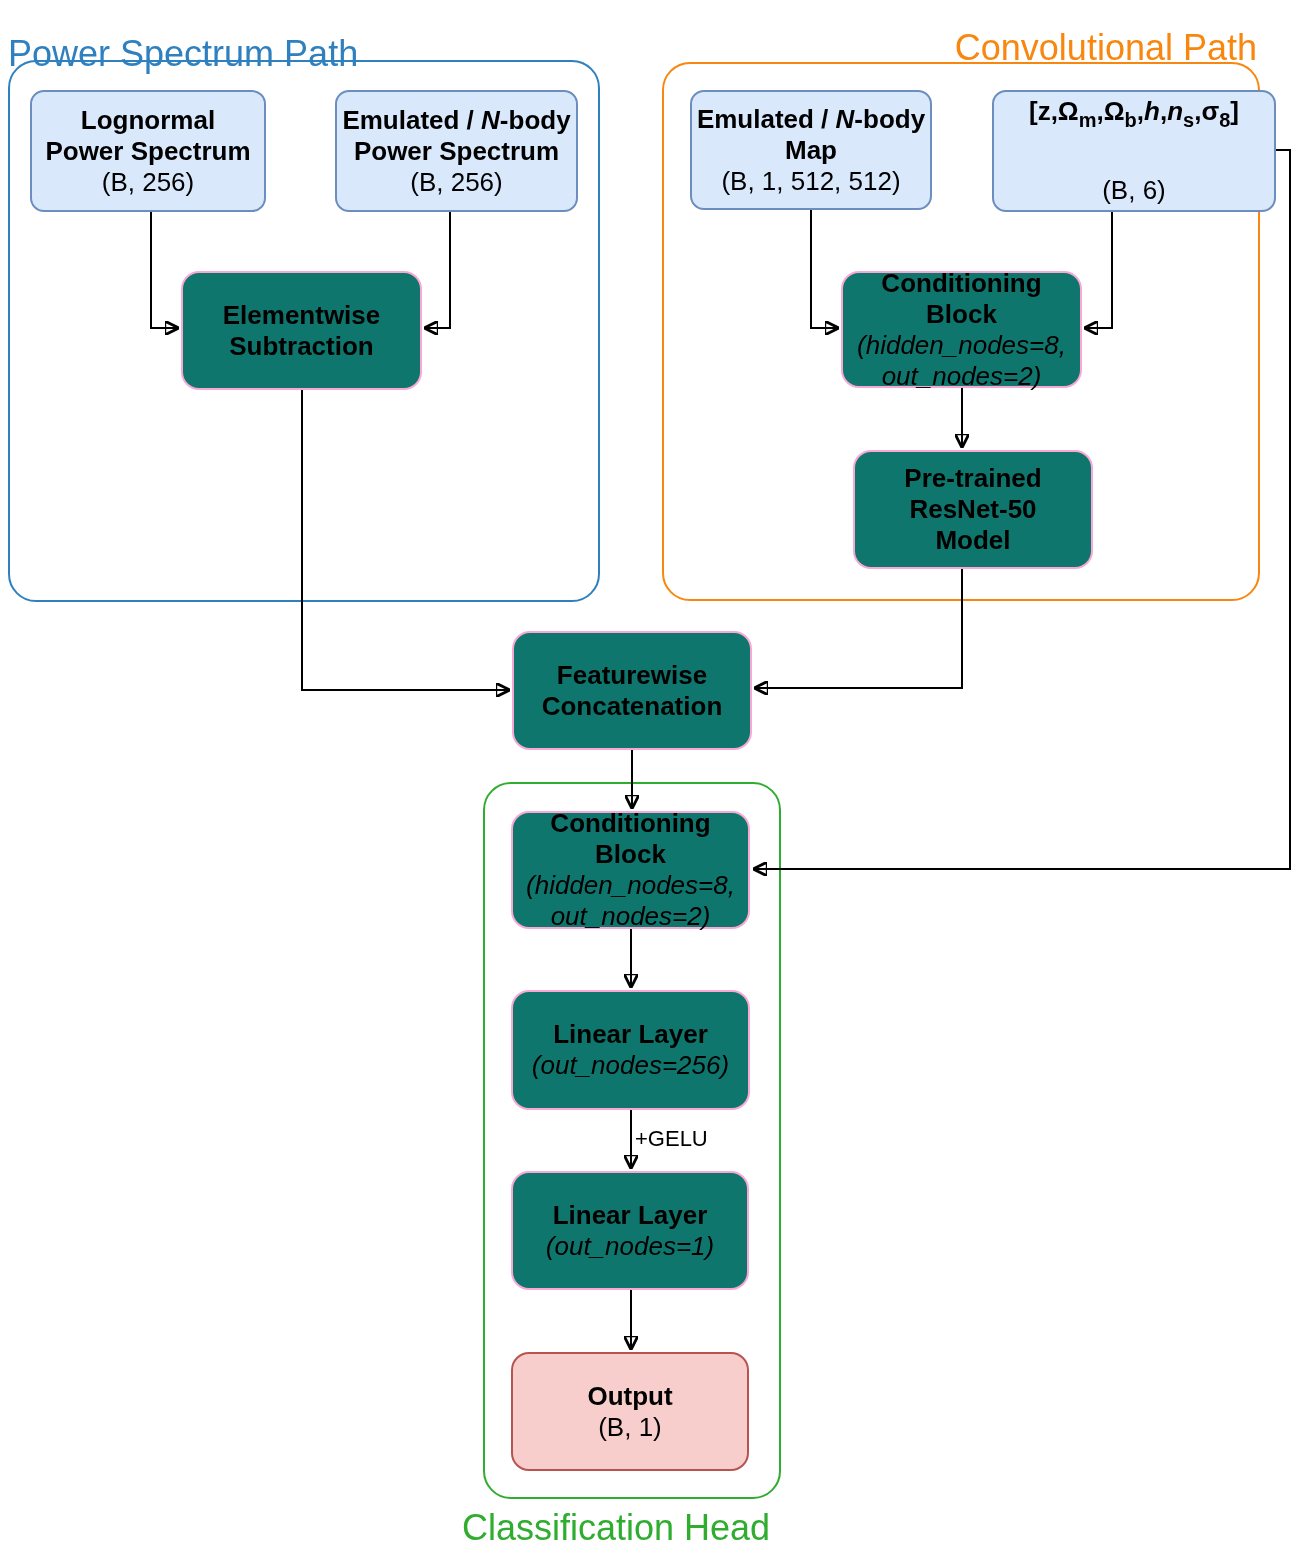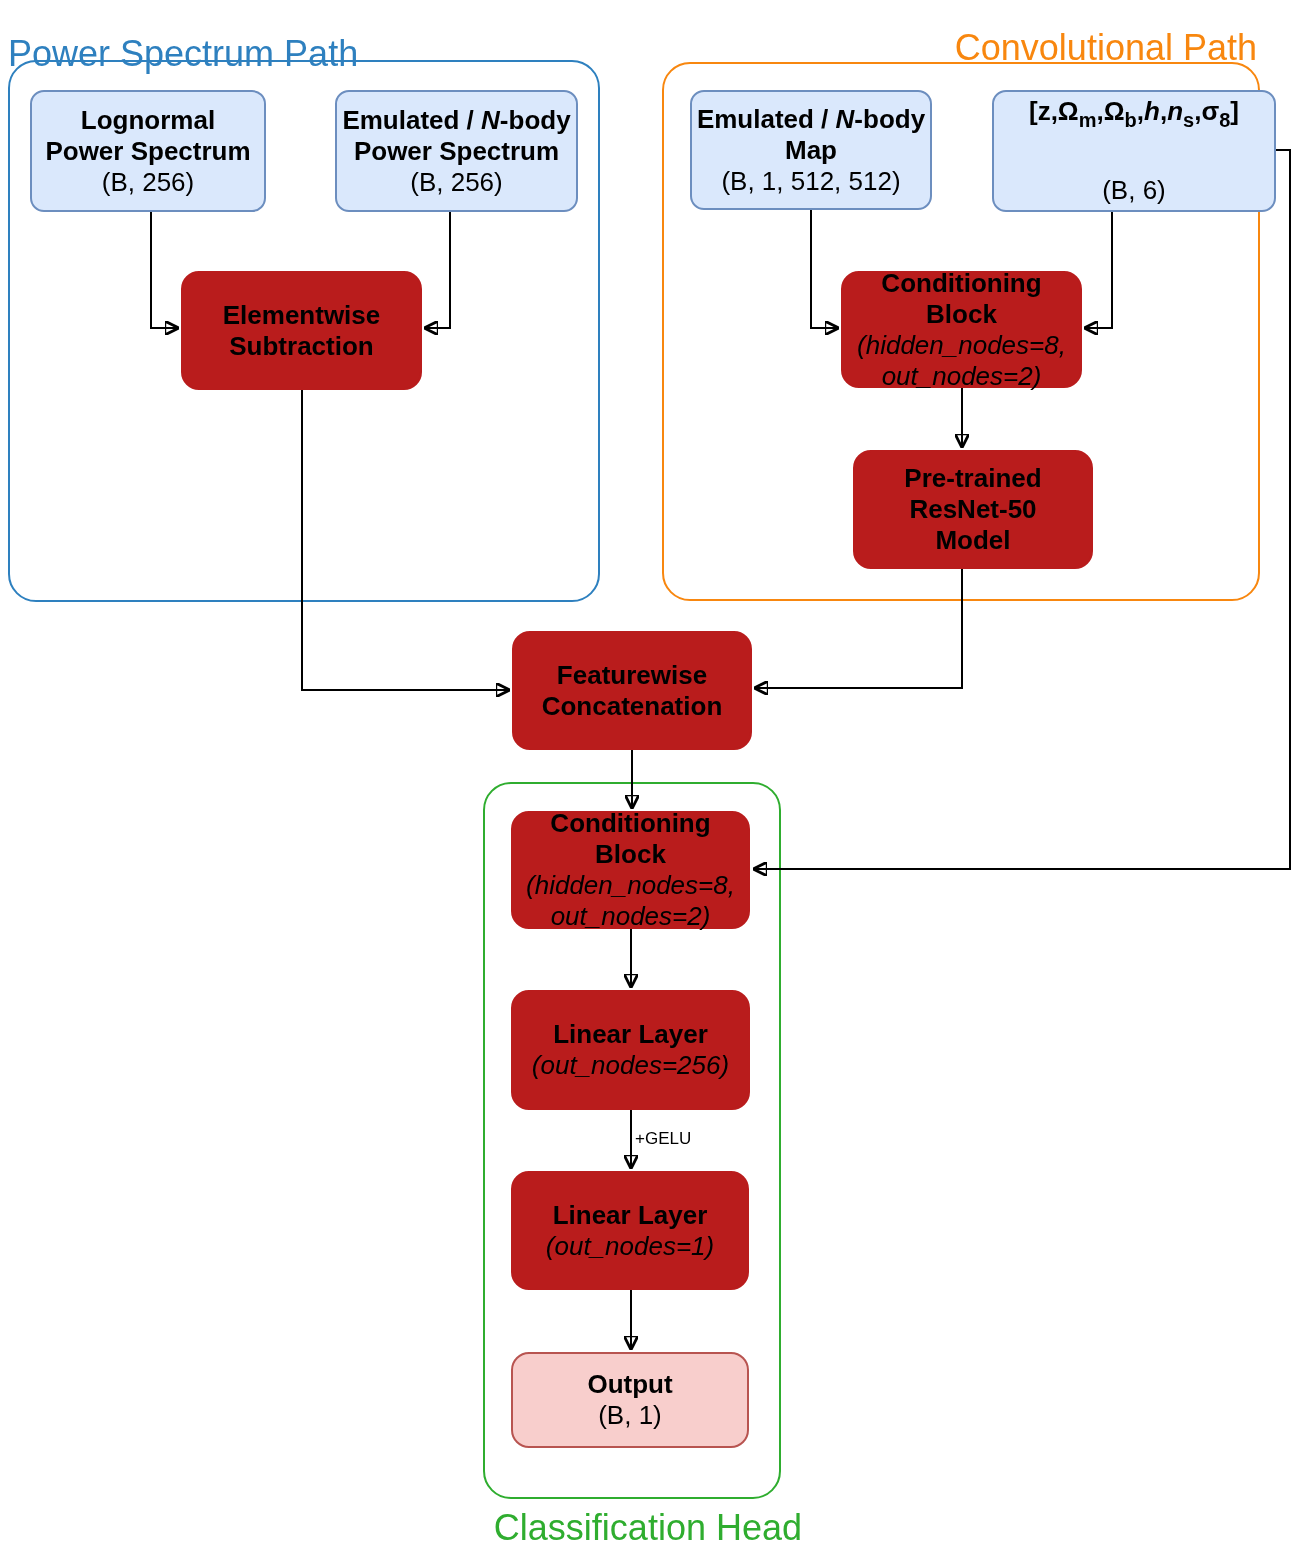--- a/index.html
+++ b/index.html
@@ -21,42 +21,42 @@
   .section-title.blue{color:var(--path_blue);}
   .section-title.orange{color:var(--path_orange);}
   .section-title.green{color:var(--path_green);}
 
   
   .node{
     position:absolute;box-sizing:border-box;
     display:flex;flex-direction:column;align-items:center;justify-content:center;
     text-align:center;font-size:26px;line-height:31px;
   }
-  .node.plain{background:#b91c1c;border:2px solid #b91c1c;border-radius:18px;}
+  .node.plain{background:#0f766e;border:2px solid #f9a8d4;border-radius:18px;}
   .node.input{background:var(--node_blue_fill);border:2px solid var(--node_blue_border);border-radius:14px;}
   .node.out{background:var(--output_fill);border:2px solid var(--output_border);border-radius:18px;}
   .tb{font-weight:bold;}
   .tr{font-weight:normal;}
   .ti{font-style:italic;}
   .param{font-style:italic;font-weight:normal;}
   sub.ps{font-size:20px;font-weight:bold;vertical-align:-7px;line-height:0;}
 
-  .gelu{position:absolute;font-size:17px;line-height:30px;white-space:nowrap;}
+  .gelu{position:absolute;font-size:22px;line-height:30px;white-space:nowrap;}
 
   svg.wires{position:absolute;left:0;top:0;pointer-events:none;}
   svg.wires path{fill:none;stroke:#000;stroke-width:2px;}
 </style>
 </head>
 <body>
 
 <div class="canvas">
 
   <div class="section-title blue" style="left:8px;top:12px;margin-top:22px;">Power Spectrum Path</div>
   <div class="section-title orange" style="right:47px;top:28px;text-align:right;">Convolutional Path</div>
-  <div class="section-title green" style="left:462px;top:1508px;width:340px;text-align:right;">Classification Head</div>
+  <div class="section-title green" style="left:462px;top:1508px;width:340px;text-align:left;">Classification Head</div>
 
   <div class="container blue" style="left:8px;top:60px;width:592px;height:542px;"></div>
   <div class="container orange" style="left:662px;top:62px;width:598px;height:539px;"></div>
   <div class="container green" style="left:483px;top:782px;width:298px;height:717px;"></div>
 
   <svg class="wires" width="1304" height="1560" viewBox="0 0 1304 1560">
     <defs>
       <marker id="arr" viewBox="0 0 10 10" refX="8" refY="5" markerWidth="7" markerHeight="7" orient="auto-start-reverse">
         <path d="M0,0 L10,5 L0,10 z" fill="#000" stroke="none"></path>
       </marker>
@@ -131,18 +131,18 @@
     <div class="param">(out_nodes=256)</div>
   </div>
 
   <div class="gelu" style="left:635px;top:1124px;">+GELU</div>
 
   <div class="node plain" style="left:511px;top:1171px;width:238px;height:119px;">
     <div class="tb">Linear Layer</div>
     <div class="param">(out_nodes=1)</div>
   </div>
 
-  <div class="node out" style="left:511px;top:1352px;width:238px;height:96px;">
+  <div class="node out" style="left:511px;top:1352px;width:238px;height:119px;">
     <div class="tb">Output</div>
     <div class="tr">(B, 1)</div>
   </div>
 
 </div>
 
 </body></html>

